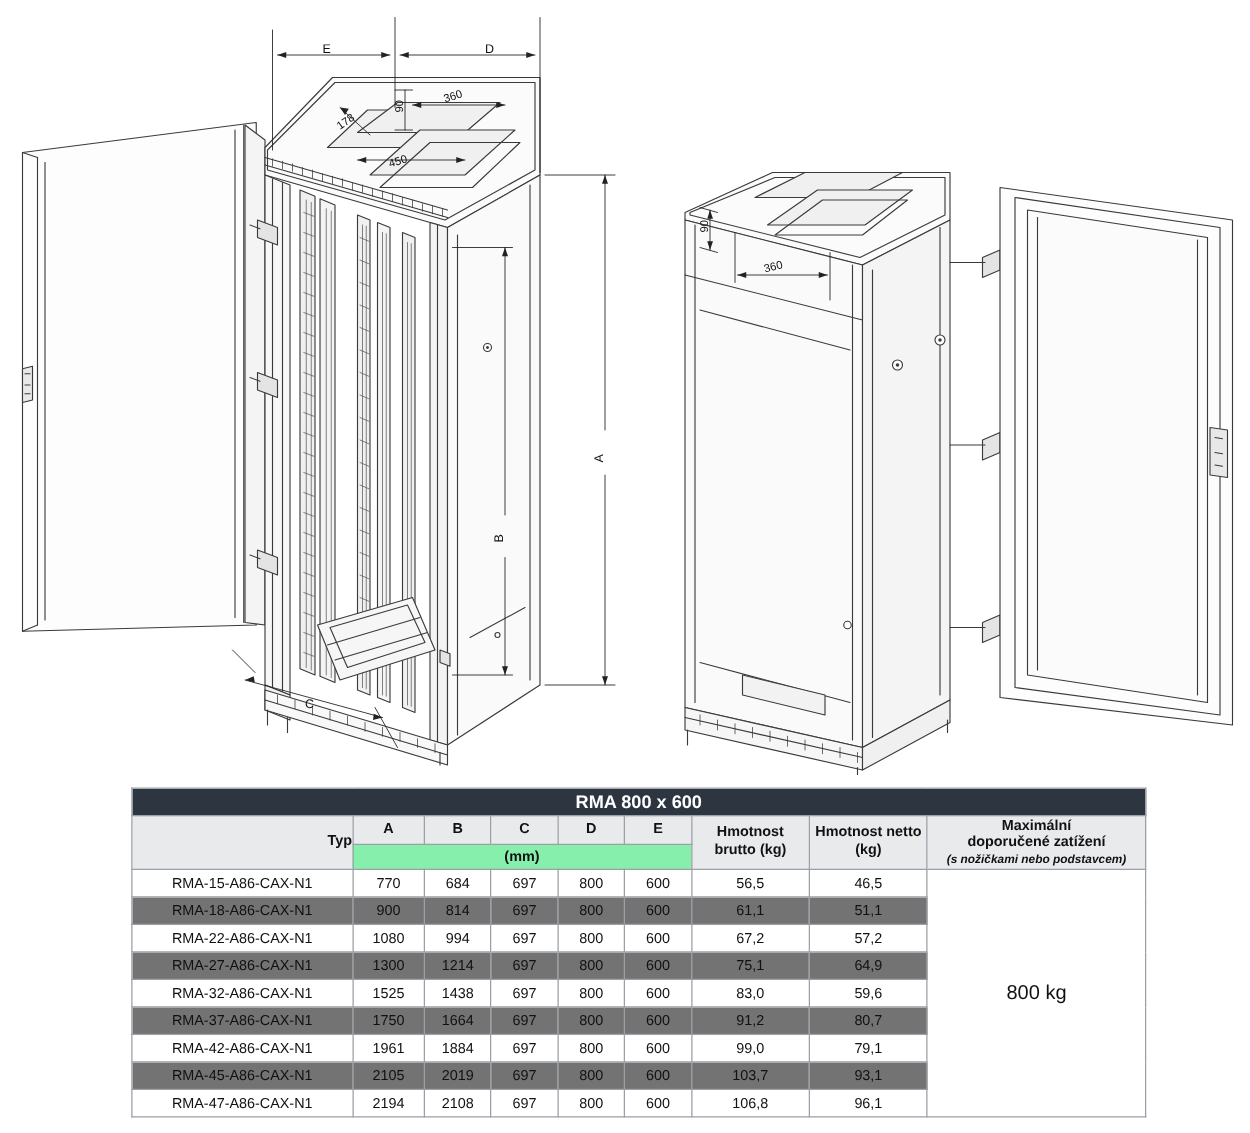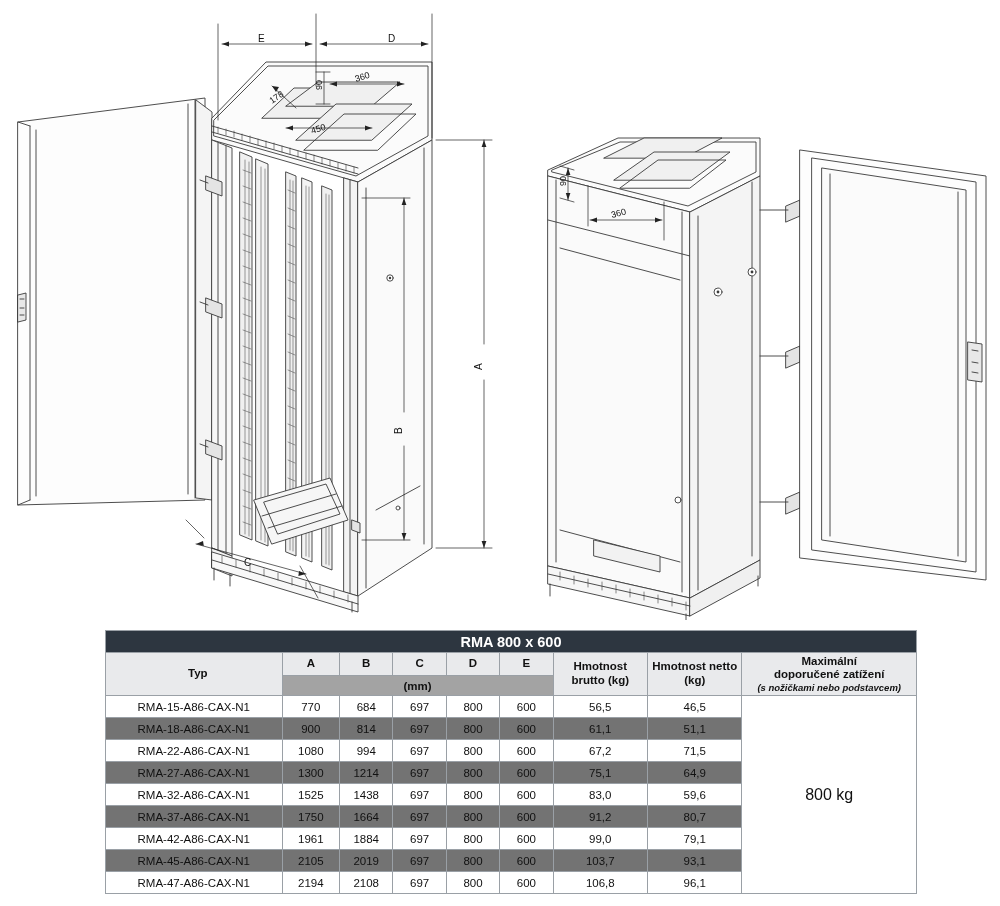--- a/index.html
+++ b/index.html
@@ -9,23 +9,23 @@
   
   .drawing{position:absolute;left:0;top:0;width:1000px;height:620px;}
   .drawing svg{display:block;}
 
   
   .table-wrap{position:absolute;left:105px;top:630px;width:790px;}
   table.spec{border-collapse:collapse;width:812px;font-size:11.5px;}
   table.spec th, table.spec td{border:1px solid #9aa0a6;padding:0;text-align:center;}
   .titlebar td{background:#2d3640;color:#ffffff;text-align:left;font-weight:bold;font-size:14.5px;padding:5px 10px 6px 10px;border:1px solid #2d3640;}
   .hdr th{background:#e9eaec;font-weight:bold;font-size:11.5px;height:22px;line-height:1.15;}
-  .hdr th.left{text-align:center;padding-left:8px;}
+  .hdr th.left{text-align:right;padding-left:8px;}
   .hdr th.two{line-height:1.2;}
-  .mmrow th{background:#a3a3a3;font-weight:bold;font-size:11.5px;height:19px;}
+  .mmrow th{background:#86efac;font-weight:bold;font-size:11.5px;height:19px;}
   tbody tr td{height:21px;font-size:11.5px;background:#ffffff;}
   tbody tr.alt td{background:#737373;}
   td.typ{text-align:left;padding-left:8px;}
   td.load{font-size:16px;vertical-align:middle;background:#ffffff!important;}
   .hdr th small{font-weight:bold;font-style:italic;font-size:9.5px;display:block;}
 
   
   .dim{font-family:"Liberation Sans",sans-serif;font-size:10px;fill:#111;}
   .dimS{font-family:"Liberation Sans",sans-serif;font-size:9px;fill:#111;}
   line,polyline,polygon,path,rect,circle,ellipse{vector-effect:non-scaling-stroke;}
@@ -421,21 +421,21 @@
           <td>51,1</td>
         </tr>
         <tr>
           <td class="typ">RMA-22-A86-CAX-N1</td>
           <td>1080</td>
           <td>994</td>
           <td>697</td>
           <td>800</td>
           <td>600</td>
           <td>67,2</td>
-          <td>71,5</td>
+          <td>57,2</td>
         </tr>
         <tr class="alt">
           <td class="typ">RMA-27-A86-CAX-N1</td>
           <td>1300</td>
           <td>1214</td>
           <td>697</td>
           <td>800</td>
           <td>600</td>
           <td>75,1</td>
           <td>64,9</td>

